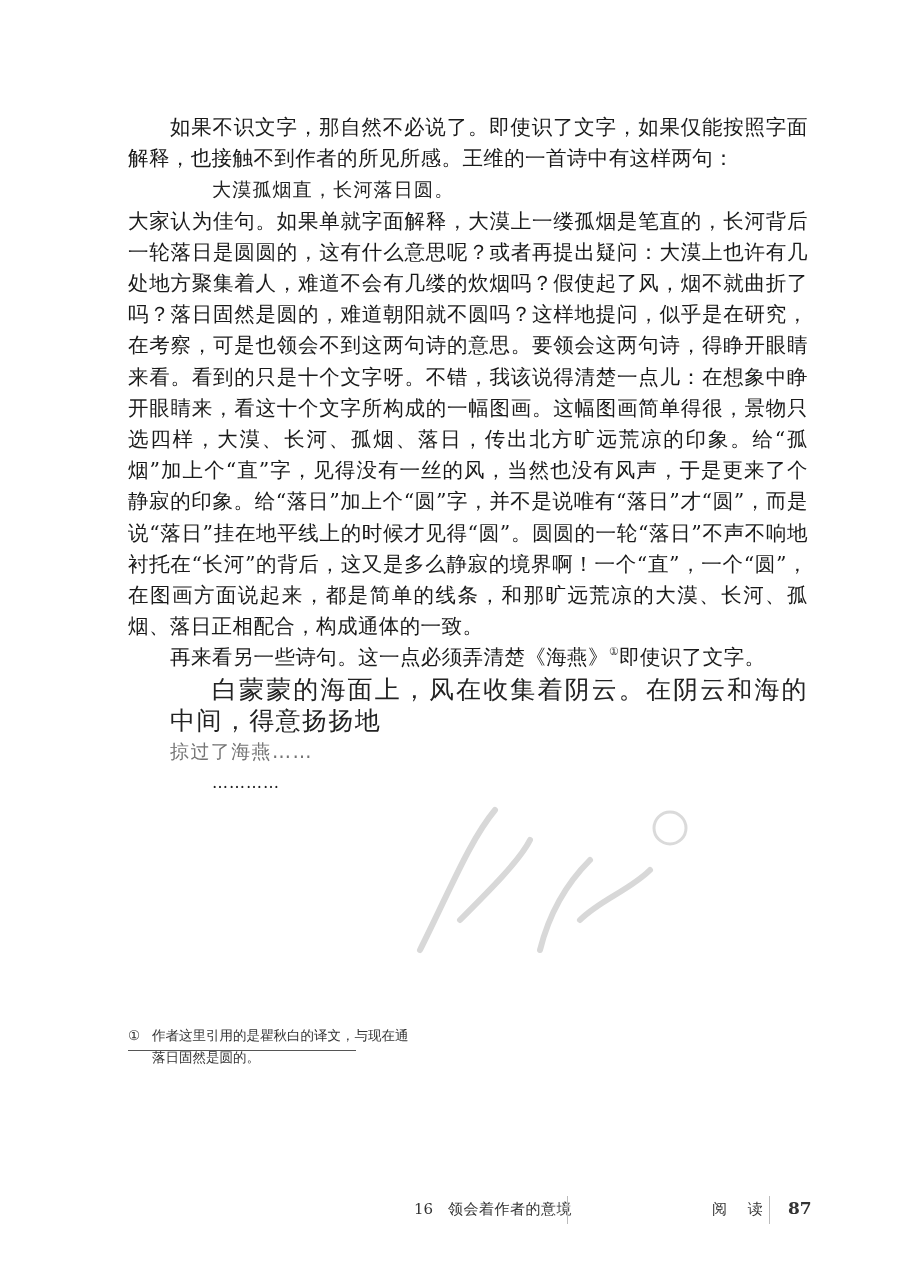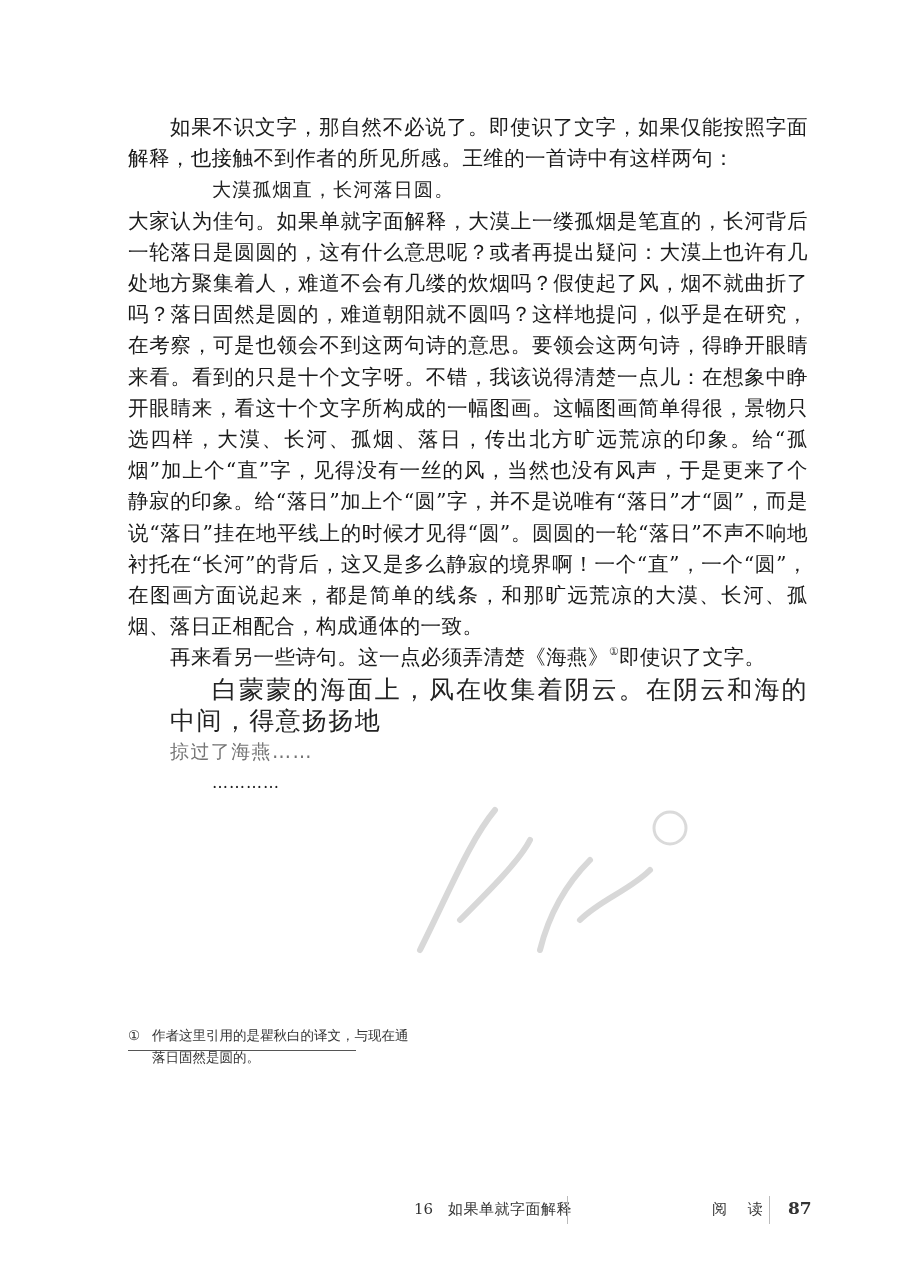--- a/index.html
+++ b/index.html
@@ -54,19 +54,19 @@
   </div>
 
   <div class="fn-rule"></div>
   <div class="footnote">
     <div><span class="mark">①</span><span>作者这里引用的是瞿秋白的译文，与现在通</span></div>
     <div class="cont">落日固然是圆的。</div>
   </div>
 
   <div class="footer">
     <span class="chapter-num">16</span>
-    <span class="chapter-title">如果单就字面解释</span>
+    <span class="chapter-title">领会着作者的意境</span>
     <span class="sep1"></span>
     <span class="section">阅 读</span>
     <span class="sep2"></span>
     <span class="page-num">87</span>
   </div>
 </div>
 
 </body></html>

